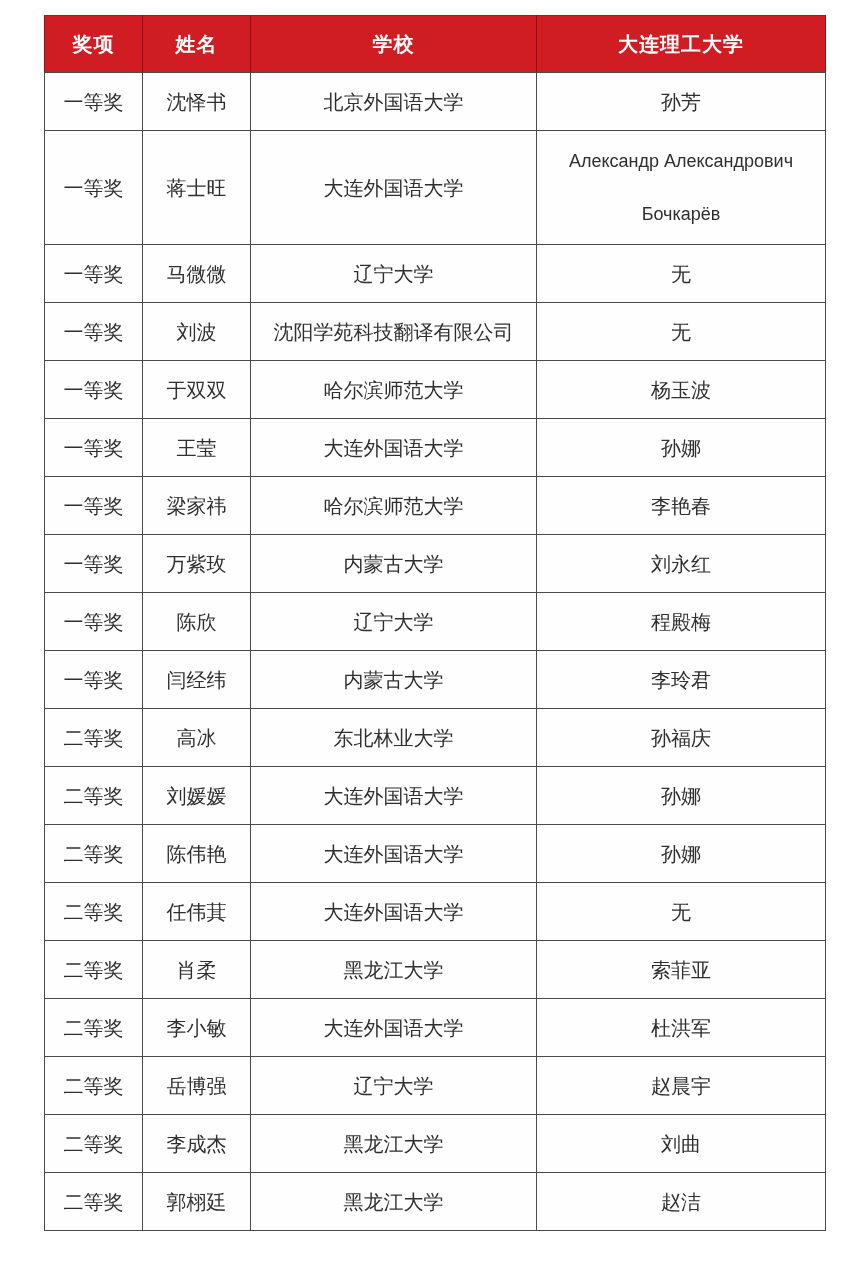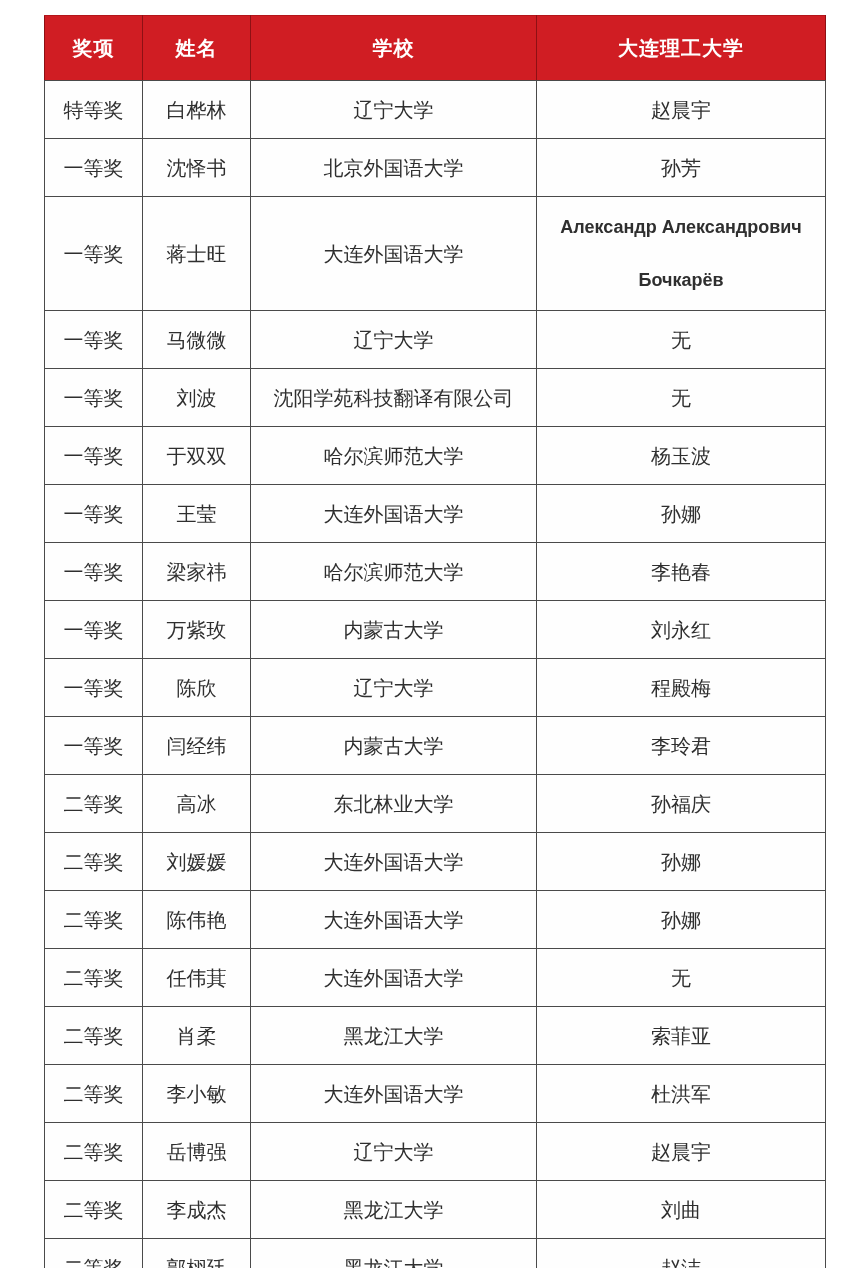--- a/index.html
+++ b/index.html
@@ -37,36 +37,35 @@
     vertical-align:middle;
     padding:2px 6px;
     font-size:20px;
     line-height:1.5;
     overflow:hidden;
   }
   th{
     background:var(--accent);
     color:var(--header-text);
     font-weight:bold;
-    height:65px;
+    height:57px;
     letter-spacing:1px;
     border-color:#8e1014;
     border-top-color:#b3151a;
   }
   thead th{border-bottom-color:var(--border);}
   td{
     height:58px;
     background:#fefefe;
   }
   tr.tall td{height:114px;}
   tr.tall td:last-child{
     font-size:18px;
     line-height:2.9;
     padding:0 4px;
-    font-weight:bold;
   }
 </style>
 </head>
 <body>
 
 <div class="table-wrap">
   <table>
     <colgroup>
       <col class="c-award">
       <col class="c-name">
@@ -76,26 +75,20 @@
     <thead>
       <tr>
         <th>奖项</th>
         <th>姓名</th>
         <th>学校</th>
         <th>大连理工大学</th>
       </tr>
     </thead>
     <tbody>
         <tr>
-          <td>特等奖</td>
-          <td>白桦林</td>
-          <td>辽宁大学</td>
-          <td>赵晨宇</td>
-        </tr>
-        <tr>
           <td>一等奖</td>
           <td>沈怿书</td>
           <td>北京外国语大学</td>
           <td>孙芳</td>
         </tr>
         <tr class="tall">
           <td>一等奖</td>
           <td>蒋士旺</td>
           <td>大连外国语大学</td>
           <td>Александр Александрович Бочкарёв</td>

